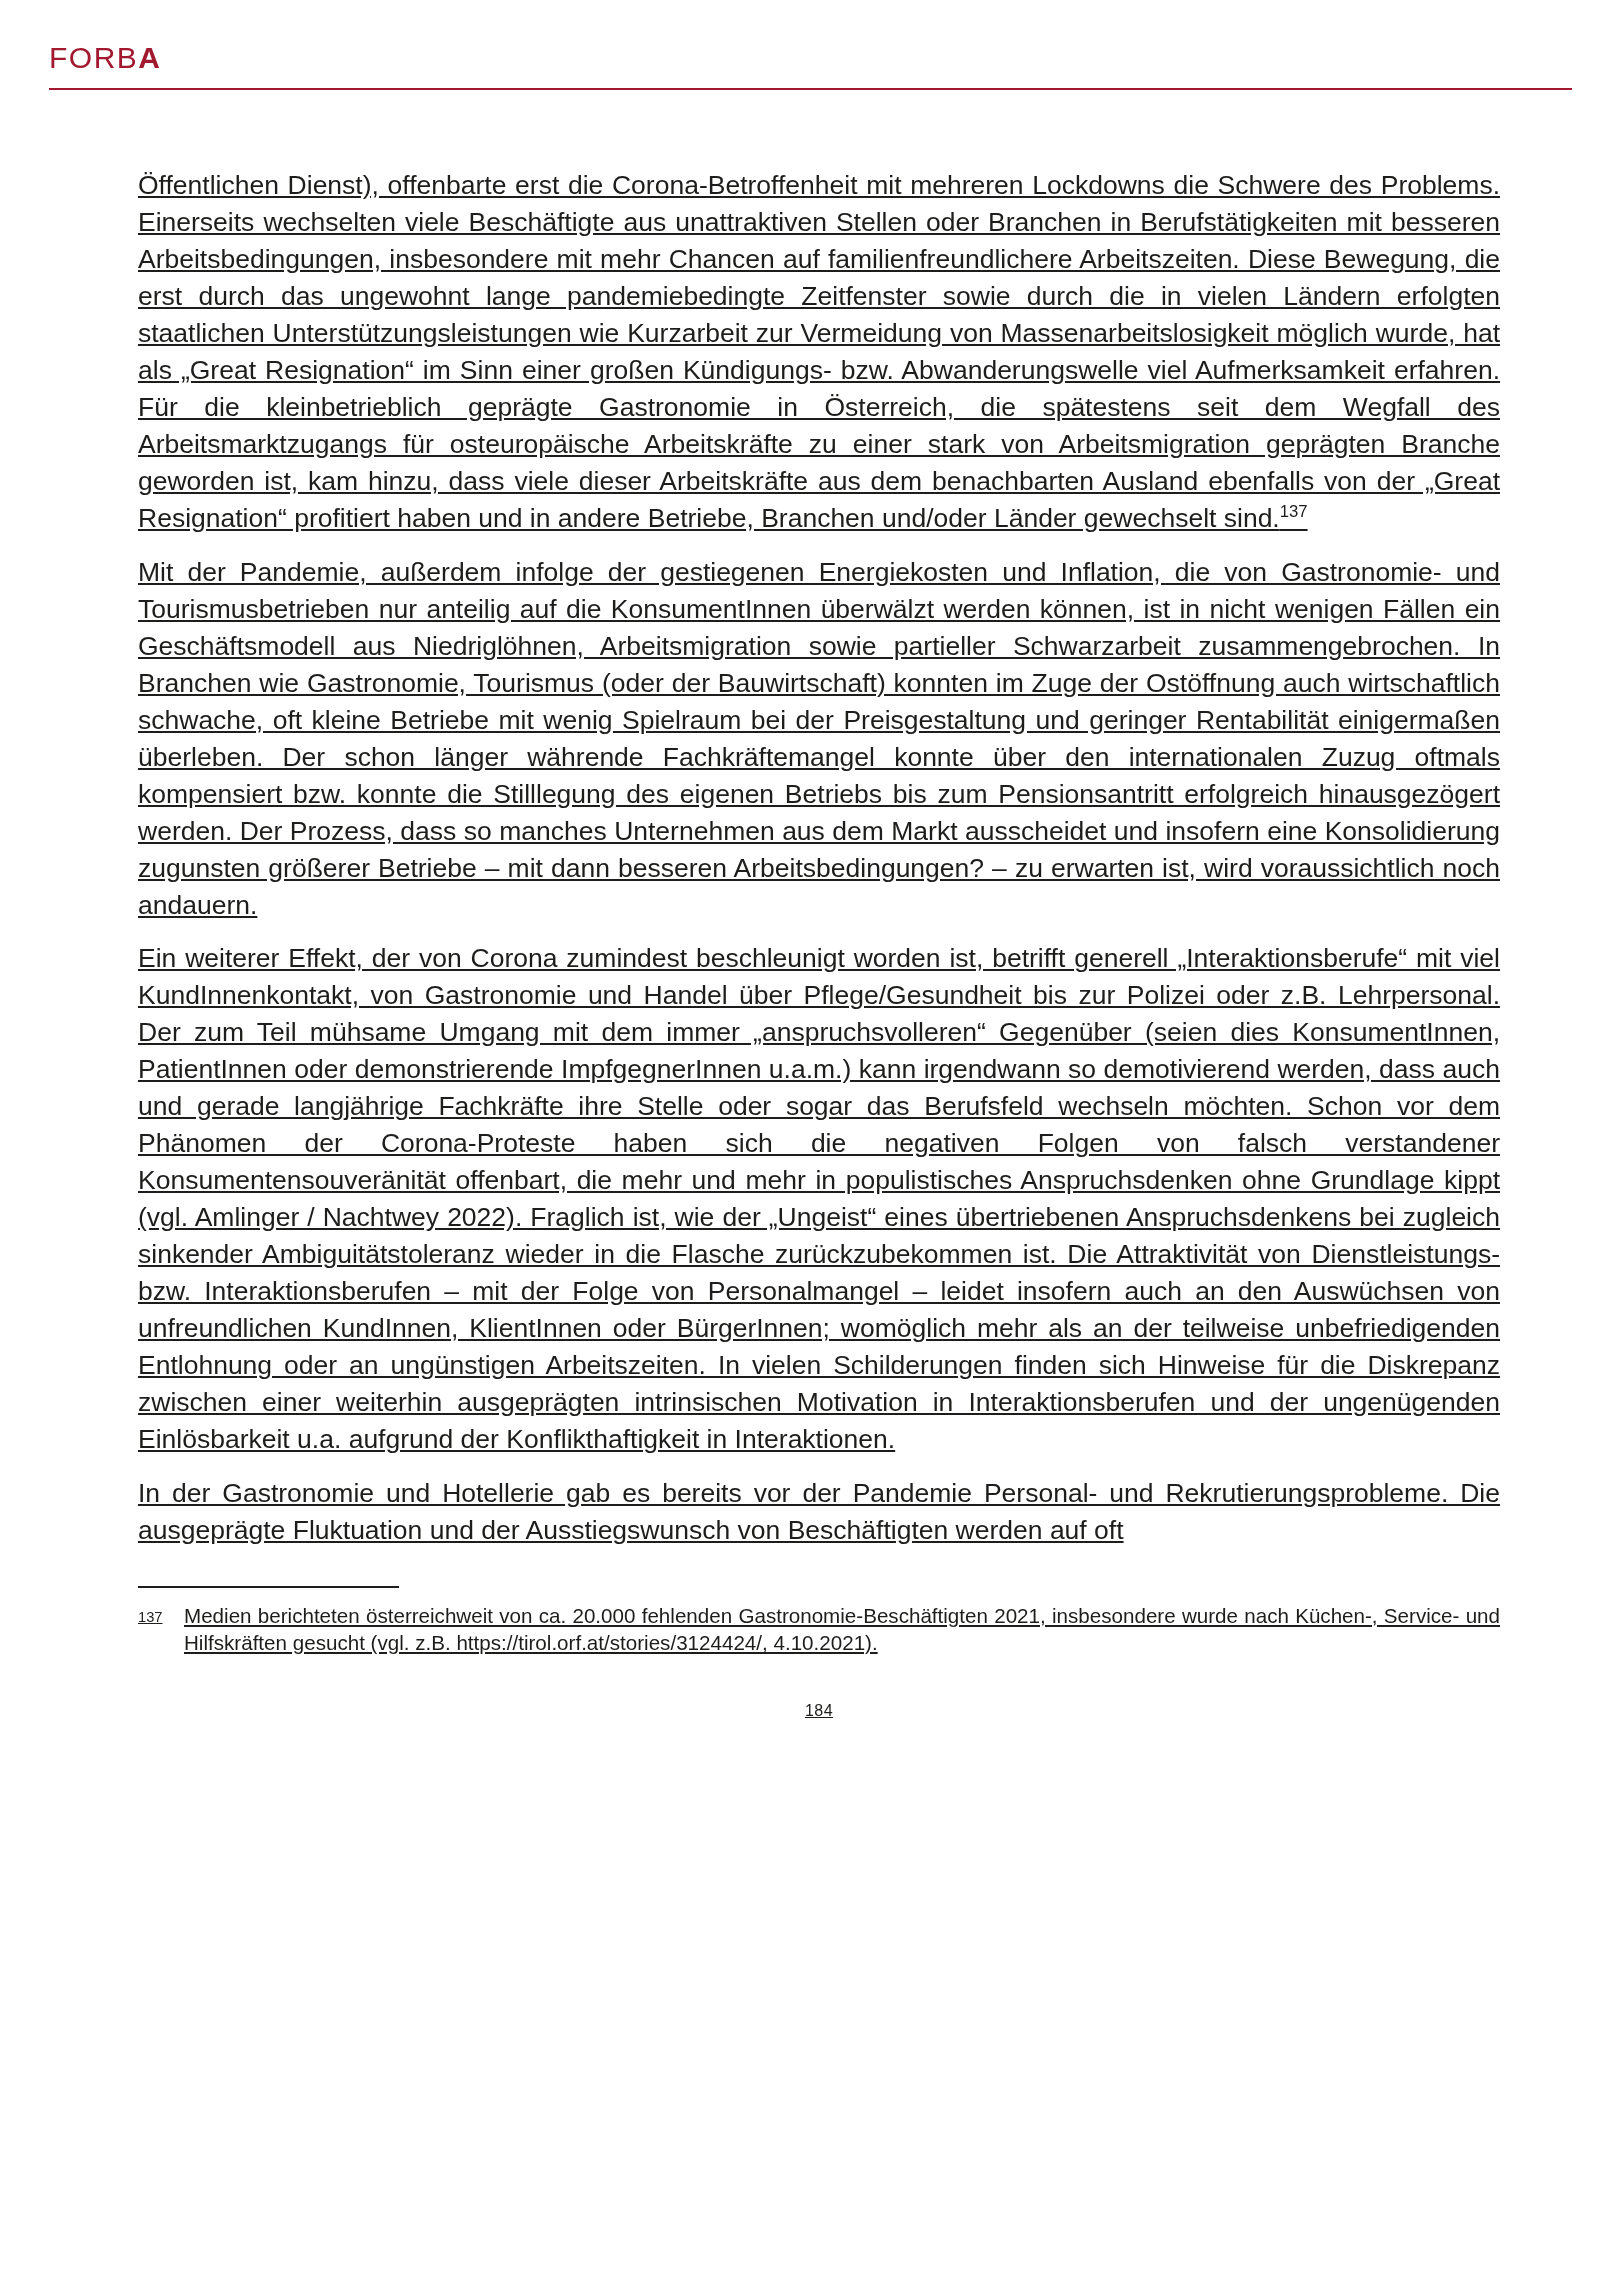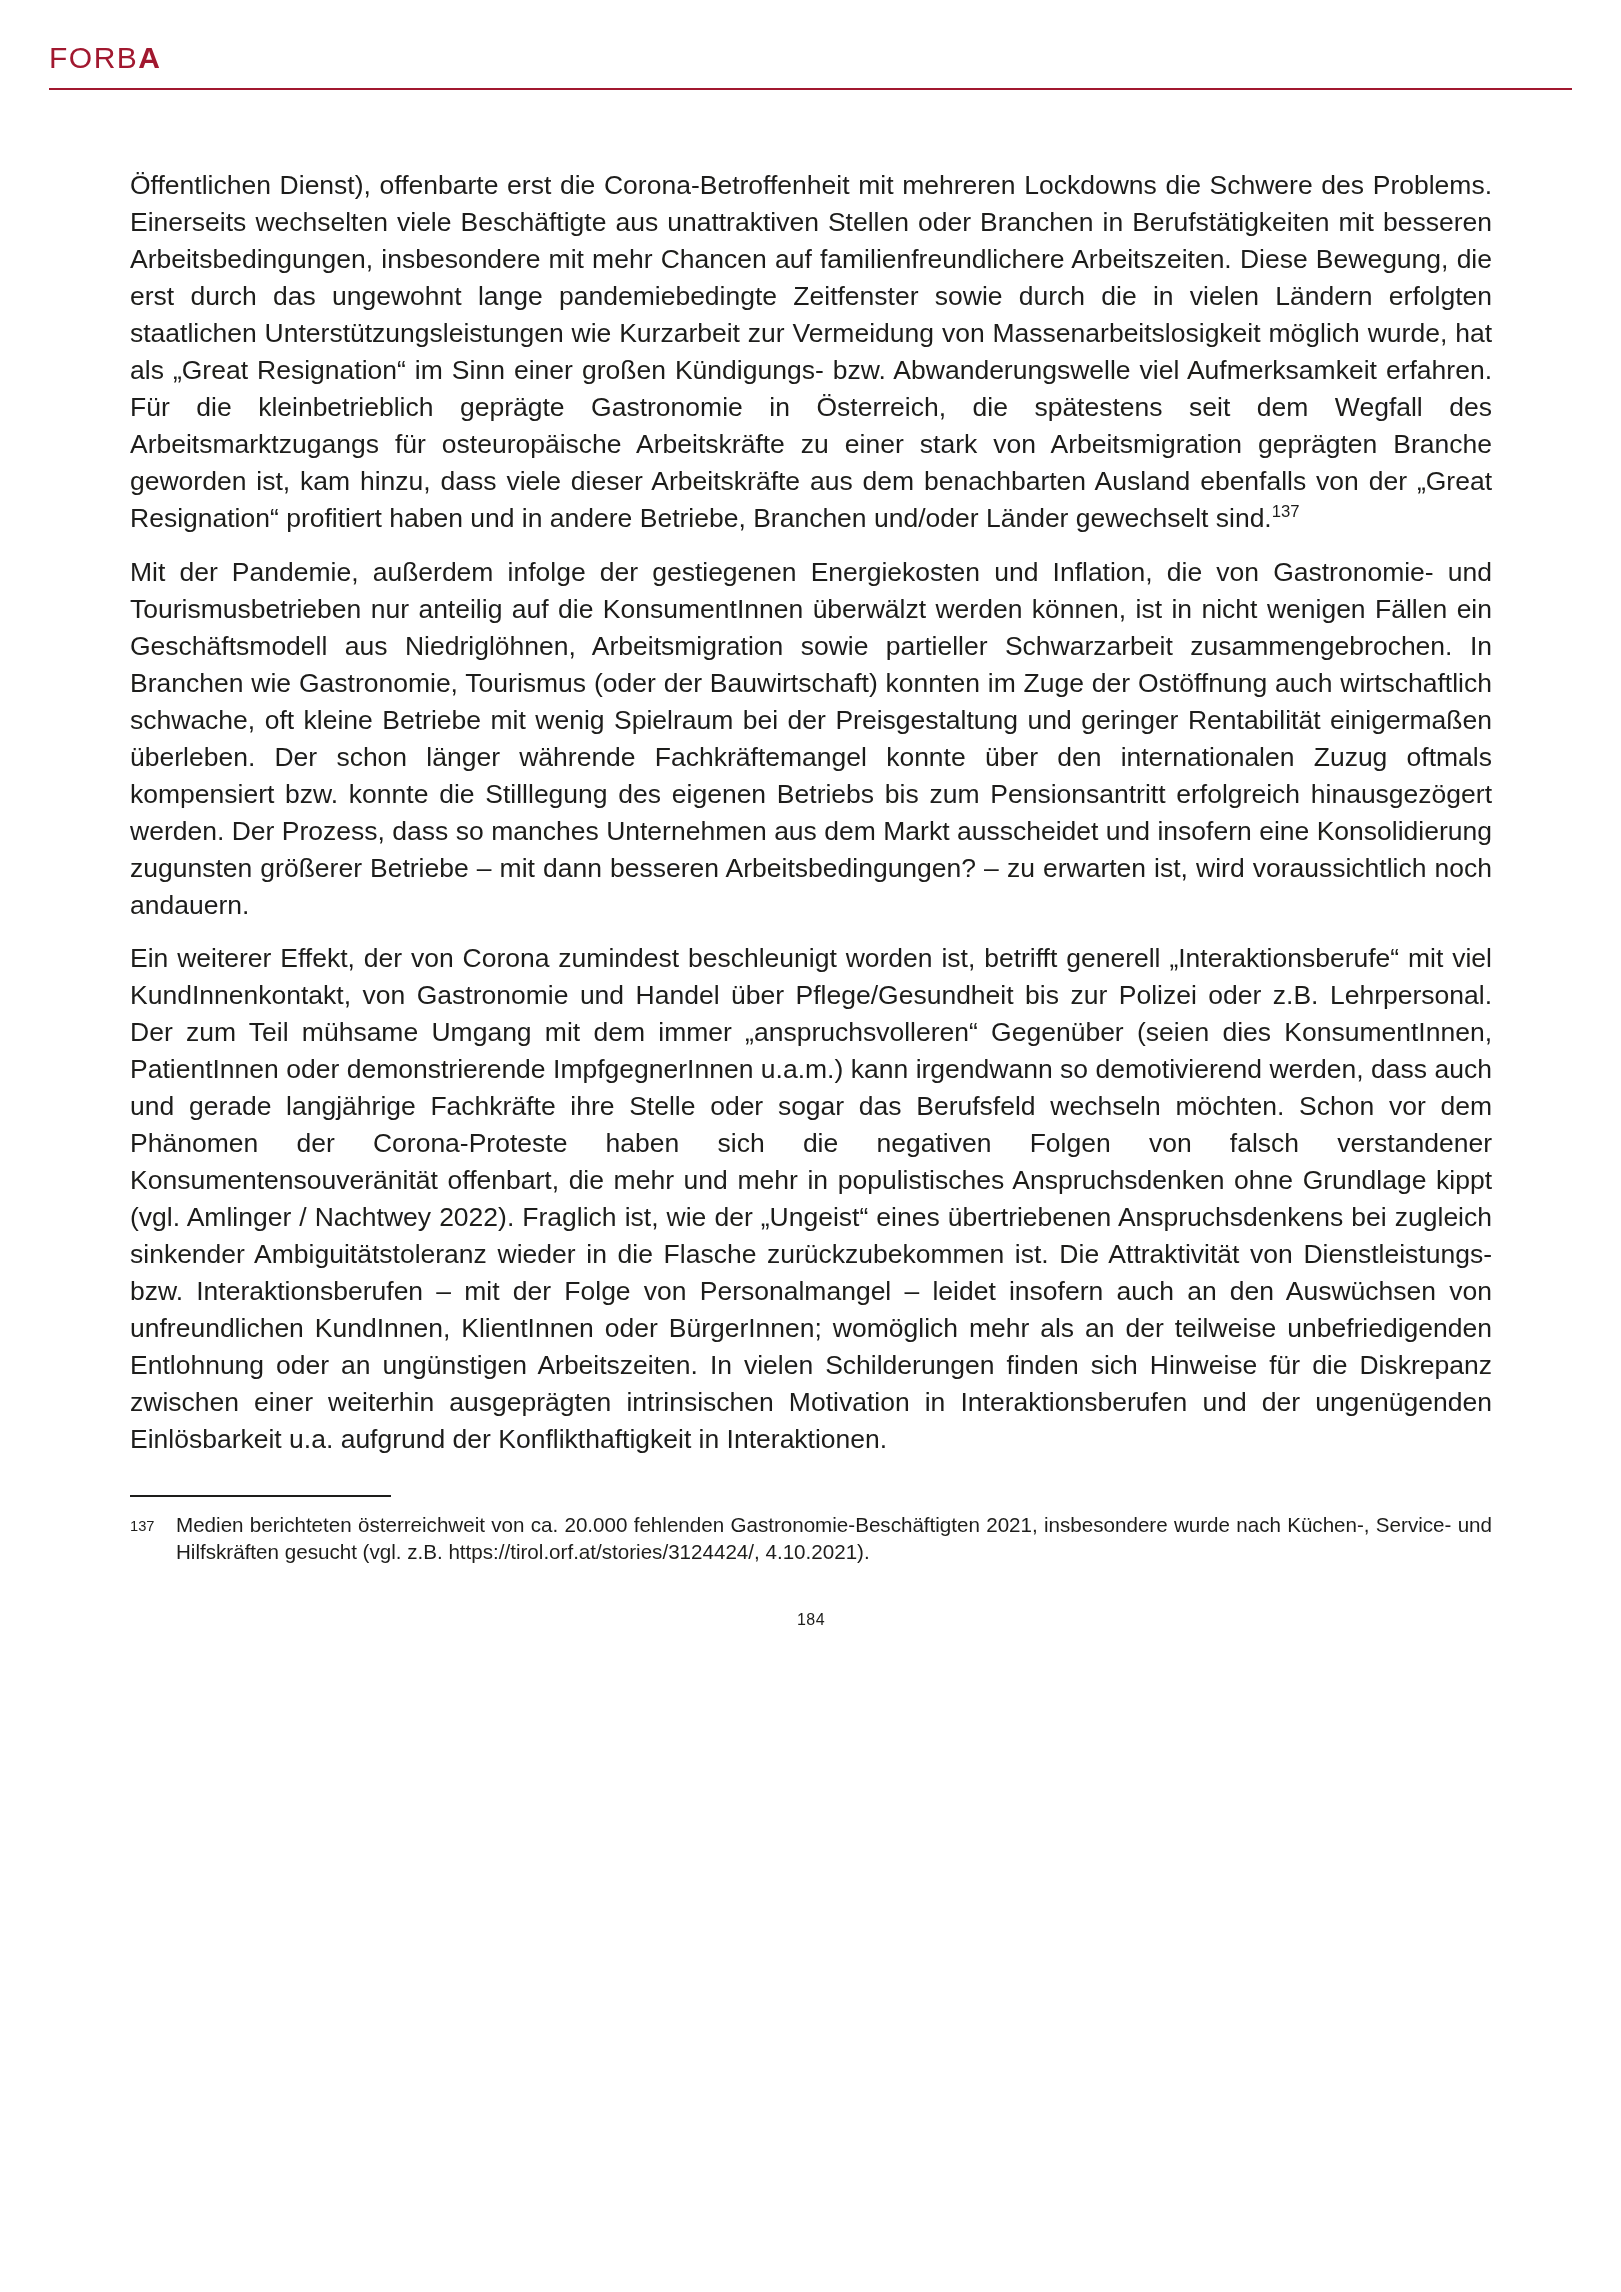--- a/index.html
+++ b/index.html
@@ -26,27 +26,28 @@
   .header-rule {
     position: absolute;
     left: 49px;
     top: 88px;
     width: 1523px;
     height: 2px;
     background: #a1182f;
   }
   .content {
     position: absolute;
-    left: 130px;
+    left: 138px;
     top: 167px;
     width: 1362px;
     font-size: 26.5px;
     line-height: 37px;
     text-align: justify;
     hyphens: auto;
+    text-decoration: underline;
     -webkit-hyphens: auto;
   }
   .content p.body-par { margin: 0 0 16.7px 0; }
   sup.fn-ref {
     font-size: 16.7px;
     vertical-align: super;
     line-height: 0;
   }
   .footnote-rule {
     width: 261px;
@@ -84,20 +85,21 @@
   <div class="header-rule"></div>
 
   <main class="content" lang="de">
 
     <p class="body-par"><span>Öffentlichen Dienst), offenbarte erst die Corona-Betroffenheit mit mehreren Lockdowns die Schwere des Problems. Einerseits wechselten viele Beschäftigte aus unattraktiven Stellen oder Branchen in Berufstätigkeiten mit besseren Arbeitsbedingungen, insbesondere mit mehr Chancen auf familienfreundlichere Arbeitszeiten. Diese Bewegung, die erst durch das ungewohnt lange pandemiebedingte Zeitfenster sowie durch die in vielen Ländern erfolgten staatlichen Unterstützungsleistungen wie Kurzarbeit zur Vermeidung von Massenarbeitslosigkeit möglich wurde, hat als „Great Resignation“ im Sinn einer großen Kündigungs- bzw. Abwanderungswelle viel Aufmerksamkeit erfahren. Für die kleinbetrieblich geprägte Gastronomie in Österreich, die spätestens seit dem Wegfall des Arbeitsmarktzugangs für osteuropäische Arbeitskräfte zu einer stark von Arbeitsmigration geprägten Branche geworden ist, kam hinzu, dass viele dieser Arbeitskräfte aus dem benachbarten Ausland ebenfalls von der „Great Resignation“ profitiert haben und in andere Betriebe, Branchen und/oder Länder gewechselt sind.</span><sup class="fn-ref">137</sup></p>
 
     <p class="body-par">Mit der Pandemie, außerdem infolge der gestiegenen Energiekosten und Inflation, die von Gastronomie- und Tourismusbetrieben nur anteilig auf die KonsumentInnen überwälzt werden können, ist in nicht wenigen Fällen ein Geschäftsmodell aus Niedriglöhnen, Arbeitsmigration sowie partieller Schwarzarbeit zusammengebrochen. In Branchen wie Gastronomie, Tourismus (oder der Bauwirtschaft) konnten im Zuge der Ostöffnung auch wirtschaftlich schwache, oft kleine Betriebe mit wenig Spielraum bei der Preisgestaltung und geringer Rentabilität einigermaßen überleben. Der schon länger währende Fachkräftemangel konnte über den internationalen Zuzug oftmals kompensiert bzw. konnte die Stilllegung des eigenen Betriebs bis zum Pensionsantritt erfolgreich hinausgezögert werden. Der Prozess, dass so manches Unternehmen aus dem Markt ausscheidet und insofern eine Konsolidierung zugunsten größerer Betriebe – mit dann besseren Arbeitsbedingungen? – zu erwarten ist, wird voraussichtlich noch andauern.</p>
 
     <p class="body-par">Ein weiterer Effekt, der von Corona zumindest beschleunigt worden ist, betrifft generell „Interaktionsberufe“ mit viel KundInnenkontakt, von Gastronomie und Handel über Pflege/Gesundheit bis zur Polizei oder z.B. Lehrpersonal. Der zum Teil mühsame Umgang mit dem immer „anspruchsvolleren“ Gegenüber (seien dies KonsumentInnen, PatientInnen oder demonstrierende ImpfgegnerInnen u.a.m.) kann irgendwann so demotivierend werden, dass auch und gerade langjährige Fachkräfte ihre Stelle oder sogar das Berufsfeld wechseln möchten. Schon vor dem Phänomen der Corona-Proteste haben sich die negativen Folgen von falsch verstandener Konsumentensouveränität offenbart, die mehr und mehr in populistisches Anspruchsdenken ohne Grundlage kippt (vgl. Amlinger / Nachtwey 2022). Fraglich ist, wie der „Ungeist“ eines übertriebenen Anspruchsdenkens bei zugleich sinkender Ambiguitätstoleranz wieder in die Flasche zurückzubekommen ist. Die Attraktivität von Dienstleistungs- bzw. Interaktionsberufen – mit der Folge von Personalmangel – leidet insofern auch an den Auswüchsen von unfreundlichen KundInnen, KlientInnen oder BürgerInnen; womöglich mehr als an der teilweise unbefriedigenden Entlohnung oder an ungünstigen Arbeitszeiten. In vielen Schilderungen finden sich Hinweise für die Diskrepanz zwischen einer weiterhin ausgeprägten intrinsischen Motivation in Interaktionsberufen und der ungenügenden Einlösbarkeit u.a. aufgrund der Konflikthaftigkeit in Interaktionen.</p>
 
+    <p class="body-par">In der Gastronomie und Hotellerie gab es bereits vor der Pandemie Personal- und Rekrutierungsprobleme. Die ausgeprägte Fluktuation und der Ausstiegswunsch von Beschäftigten werden auf oft</p>
 
     <div class="footnote-rule"></div>
 
     <div class="footnote">
       <span class="fn-num">137</span>
       <span class="fn-text">Medien berichteten österreichweit von ca. 20.000 fehlenden Gastronomie-Beschäftigten 2021, insbesondere wurde nach Küchen-, Service- und Hilfskräften gesucht (vgl. z.B. https://tirol.orf.at/stories/3124424/, 4.10.2021).</span>
     </div>
 
     <div class="page-num">184</div>
 

